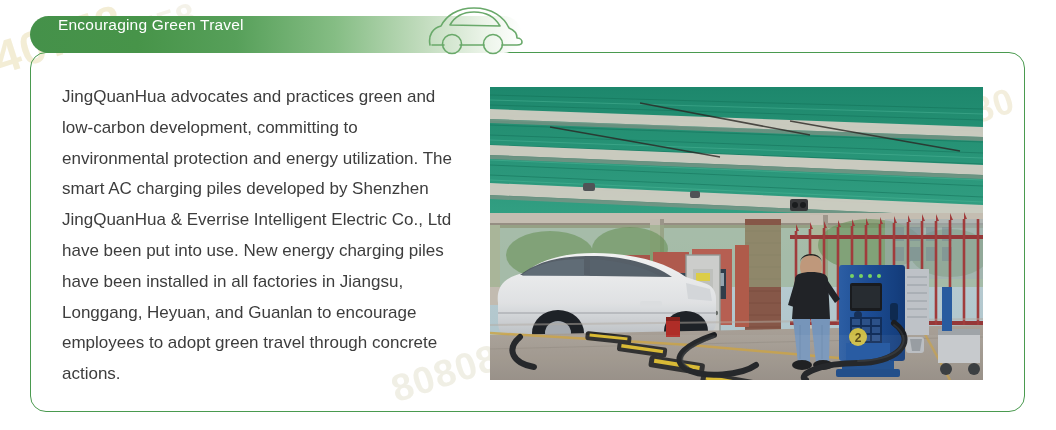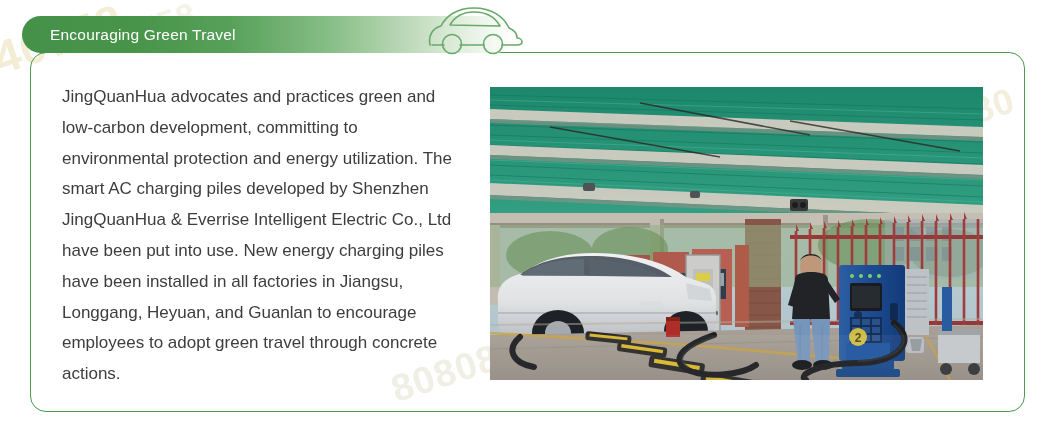--- a/index.html
+++ b/index.html
@@ -48,36 +48,36 @@
     box-sizing: border-box;
     border: 1.3px solid #4a9a4f;
     border-radius: 16px;
     background: transparent;
     z-index: 1;
   }
 
   
   .banner {
     position: absolute;
-    left: 22px;
+    left: 30px;
     top: 16px;
     width: 492px;
     height: 37px;
     border-radius: 19px;
     background: linear-gradient(to right,
                 #45914a 0%,
                 #479449 22%,
                 #57a05a 42%,
                 #85bd84 62%,
                 #c2dcbe 80%,
                 #eaf3e7 92%,
                 #ffffff 100%);
     z-index: 3;
     display: flex;
-    align-items: center;
+    align-items: flex-start;
   }
   .banner-title {
     margin-left: 28px;
     color: #ffffff;
     font-size: 15.5px;
     font-family: "Liberation Sans", sans-serif;
     letter-spacing: .2px;
     white-space: nowrap;
   }
   .car-icon {

